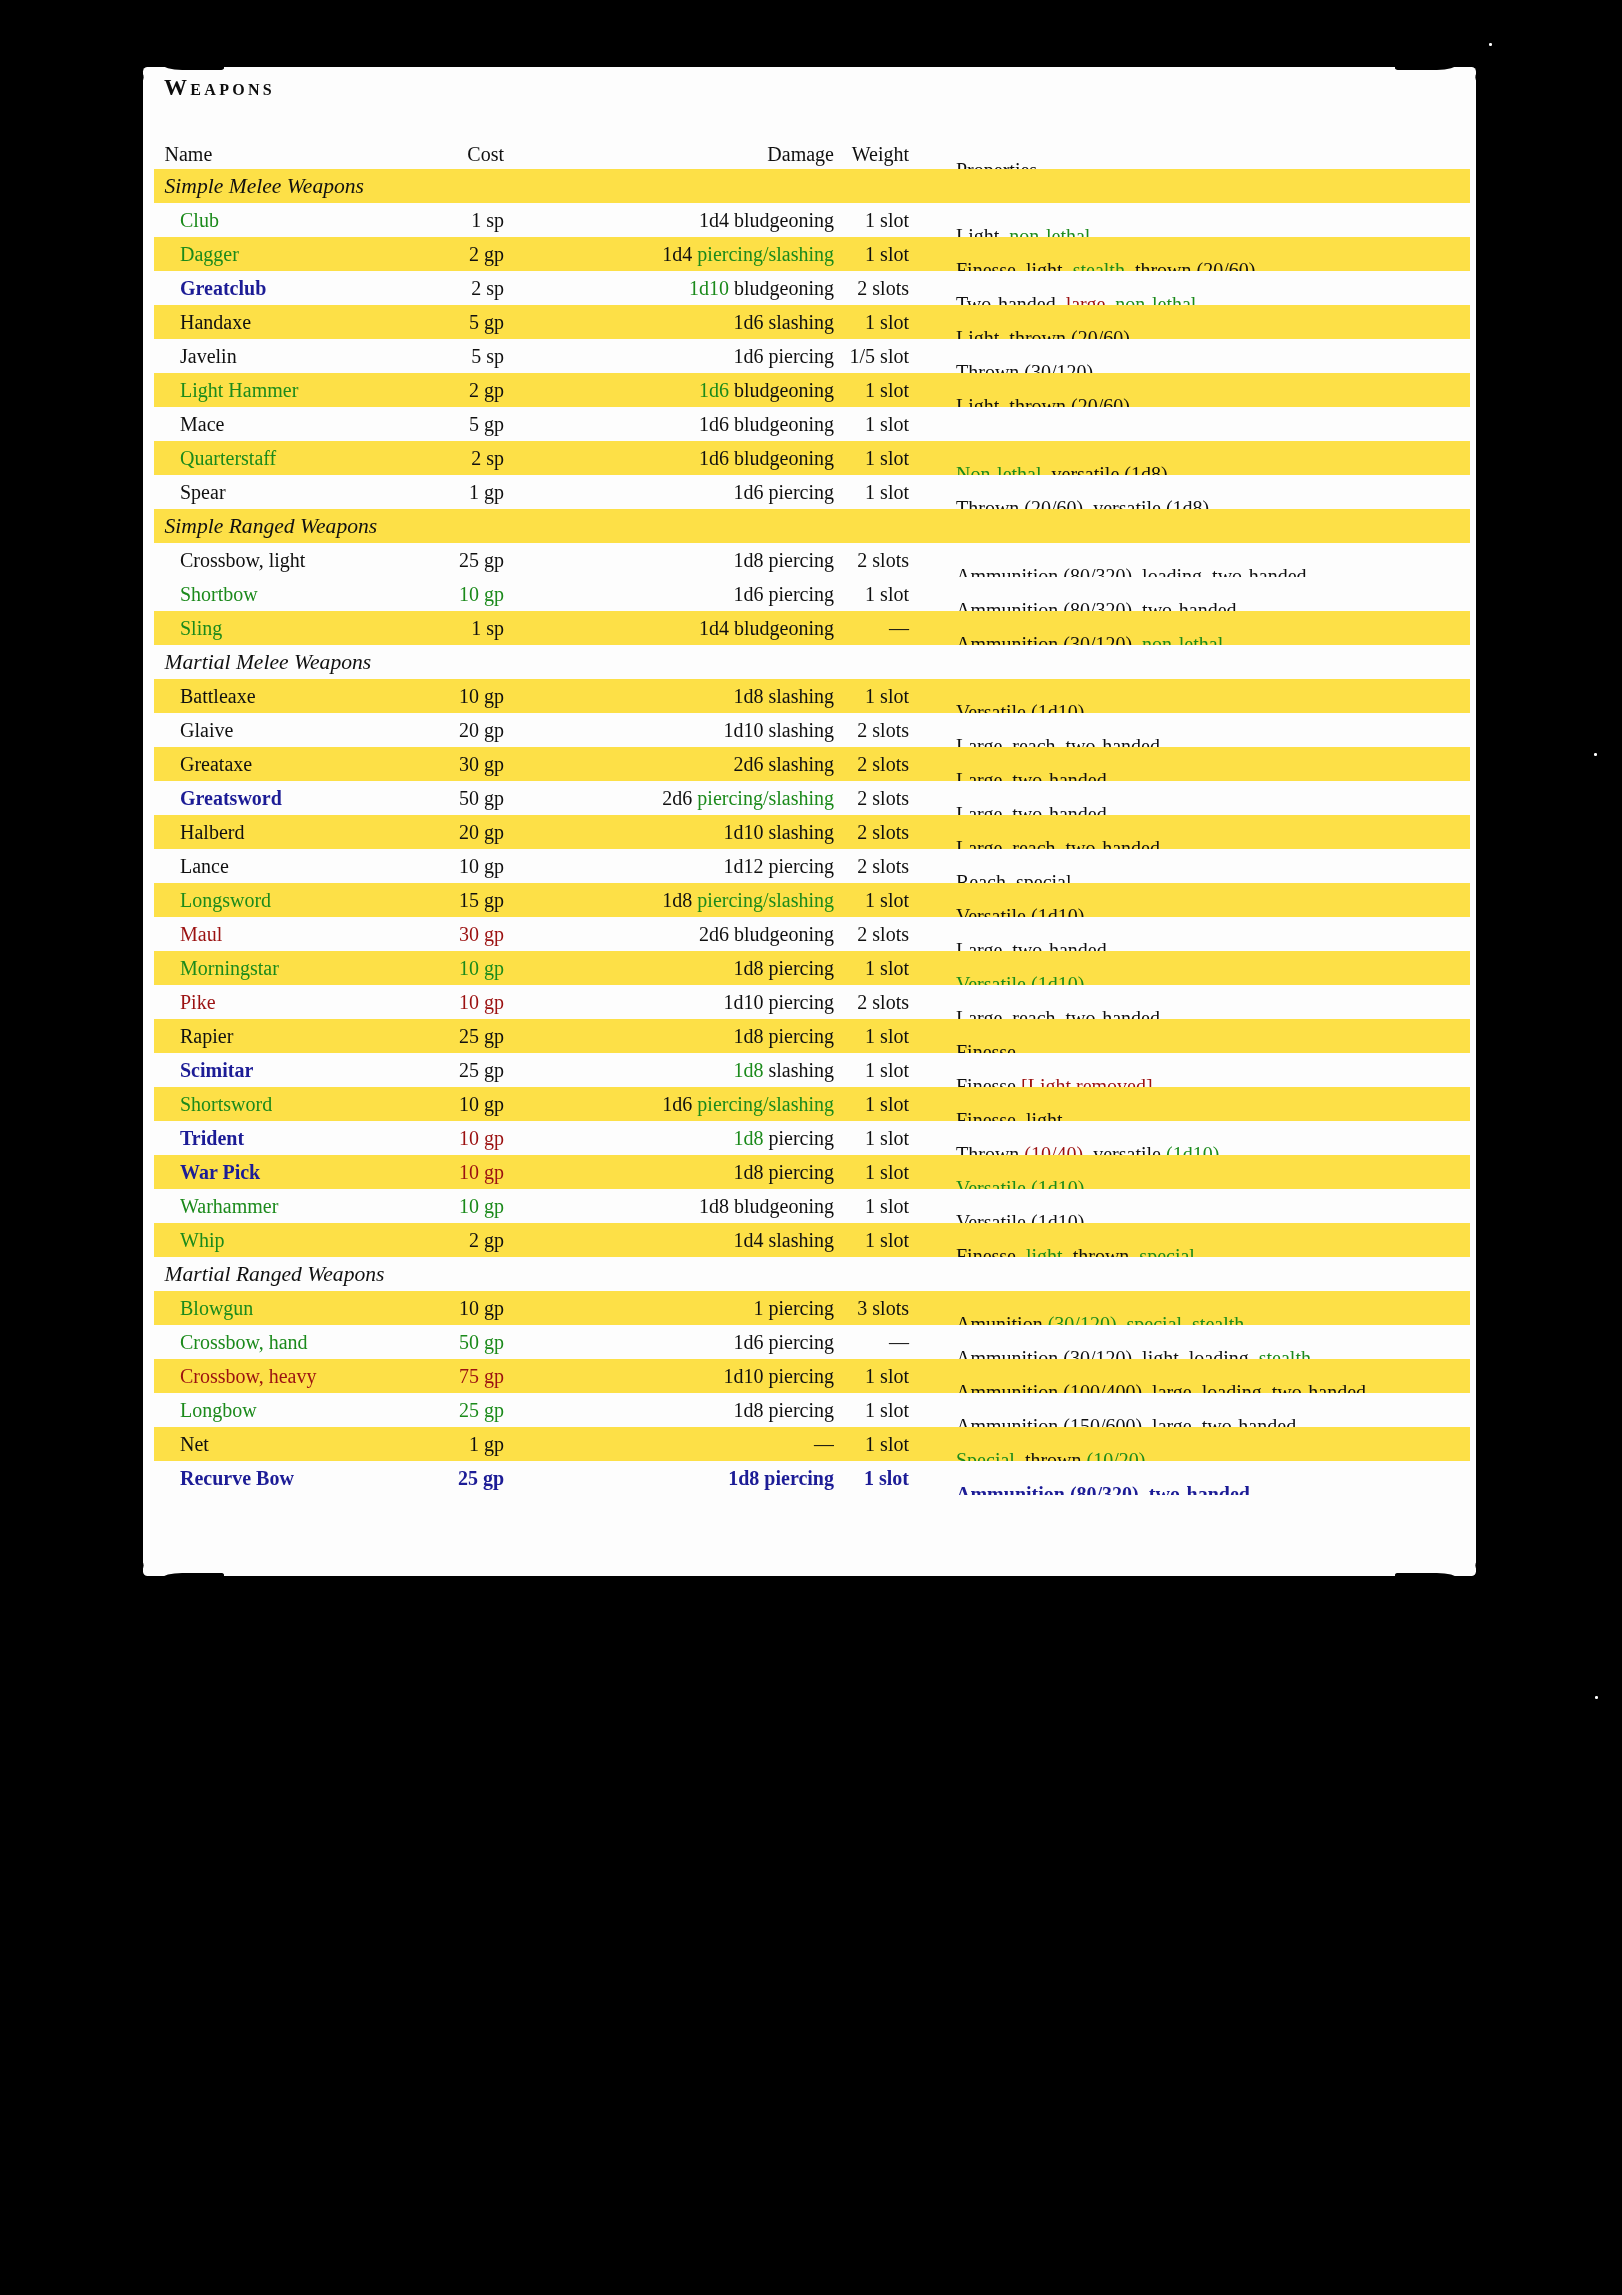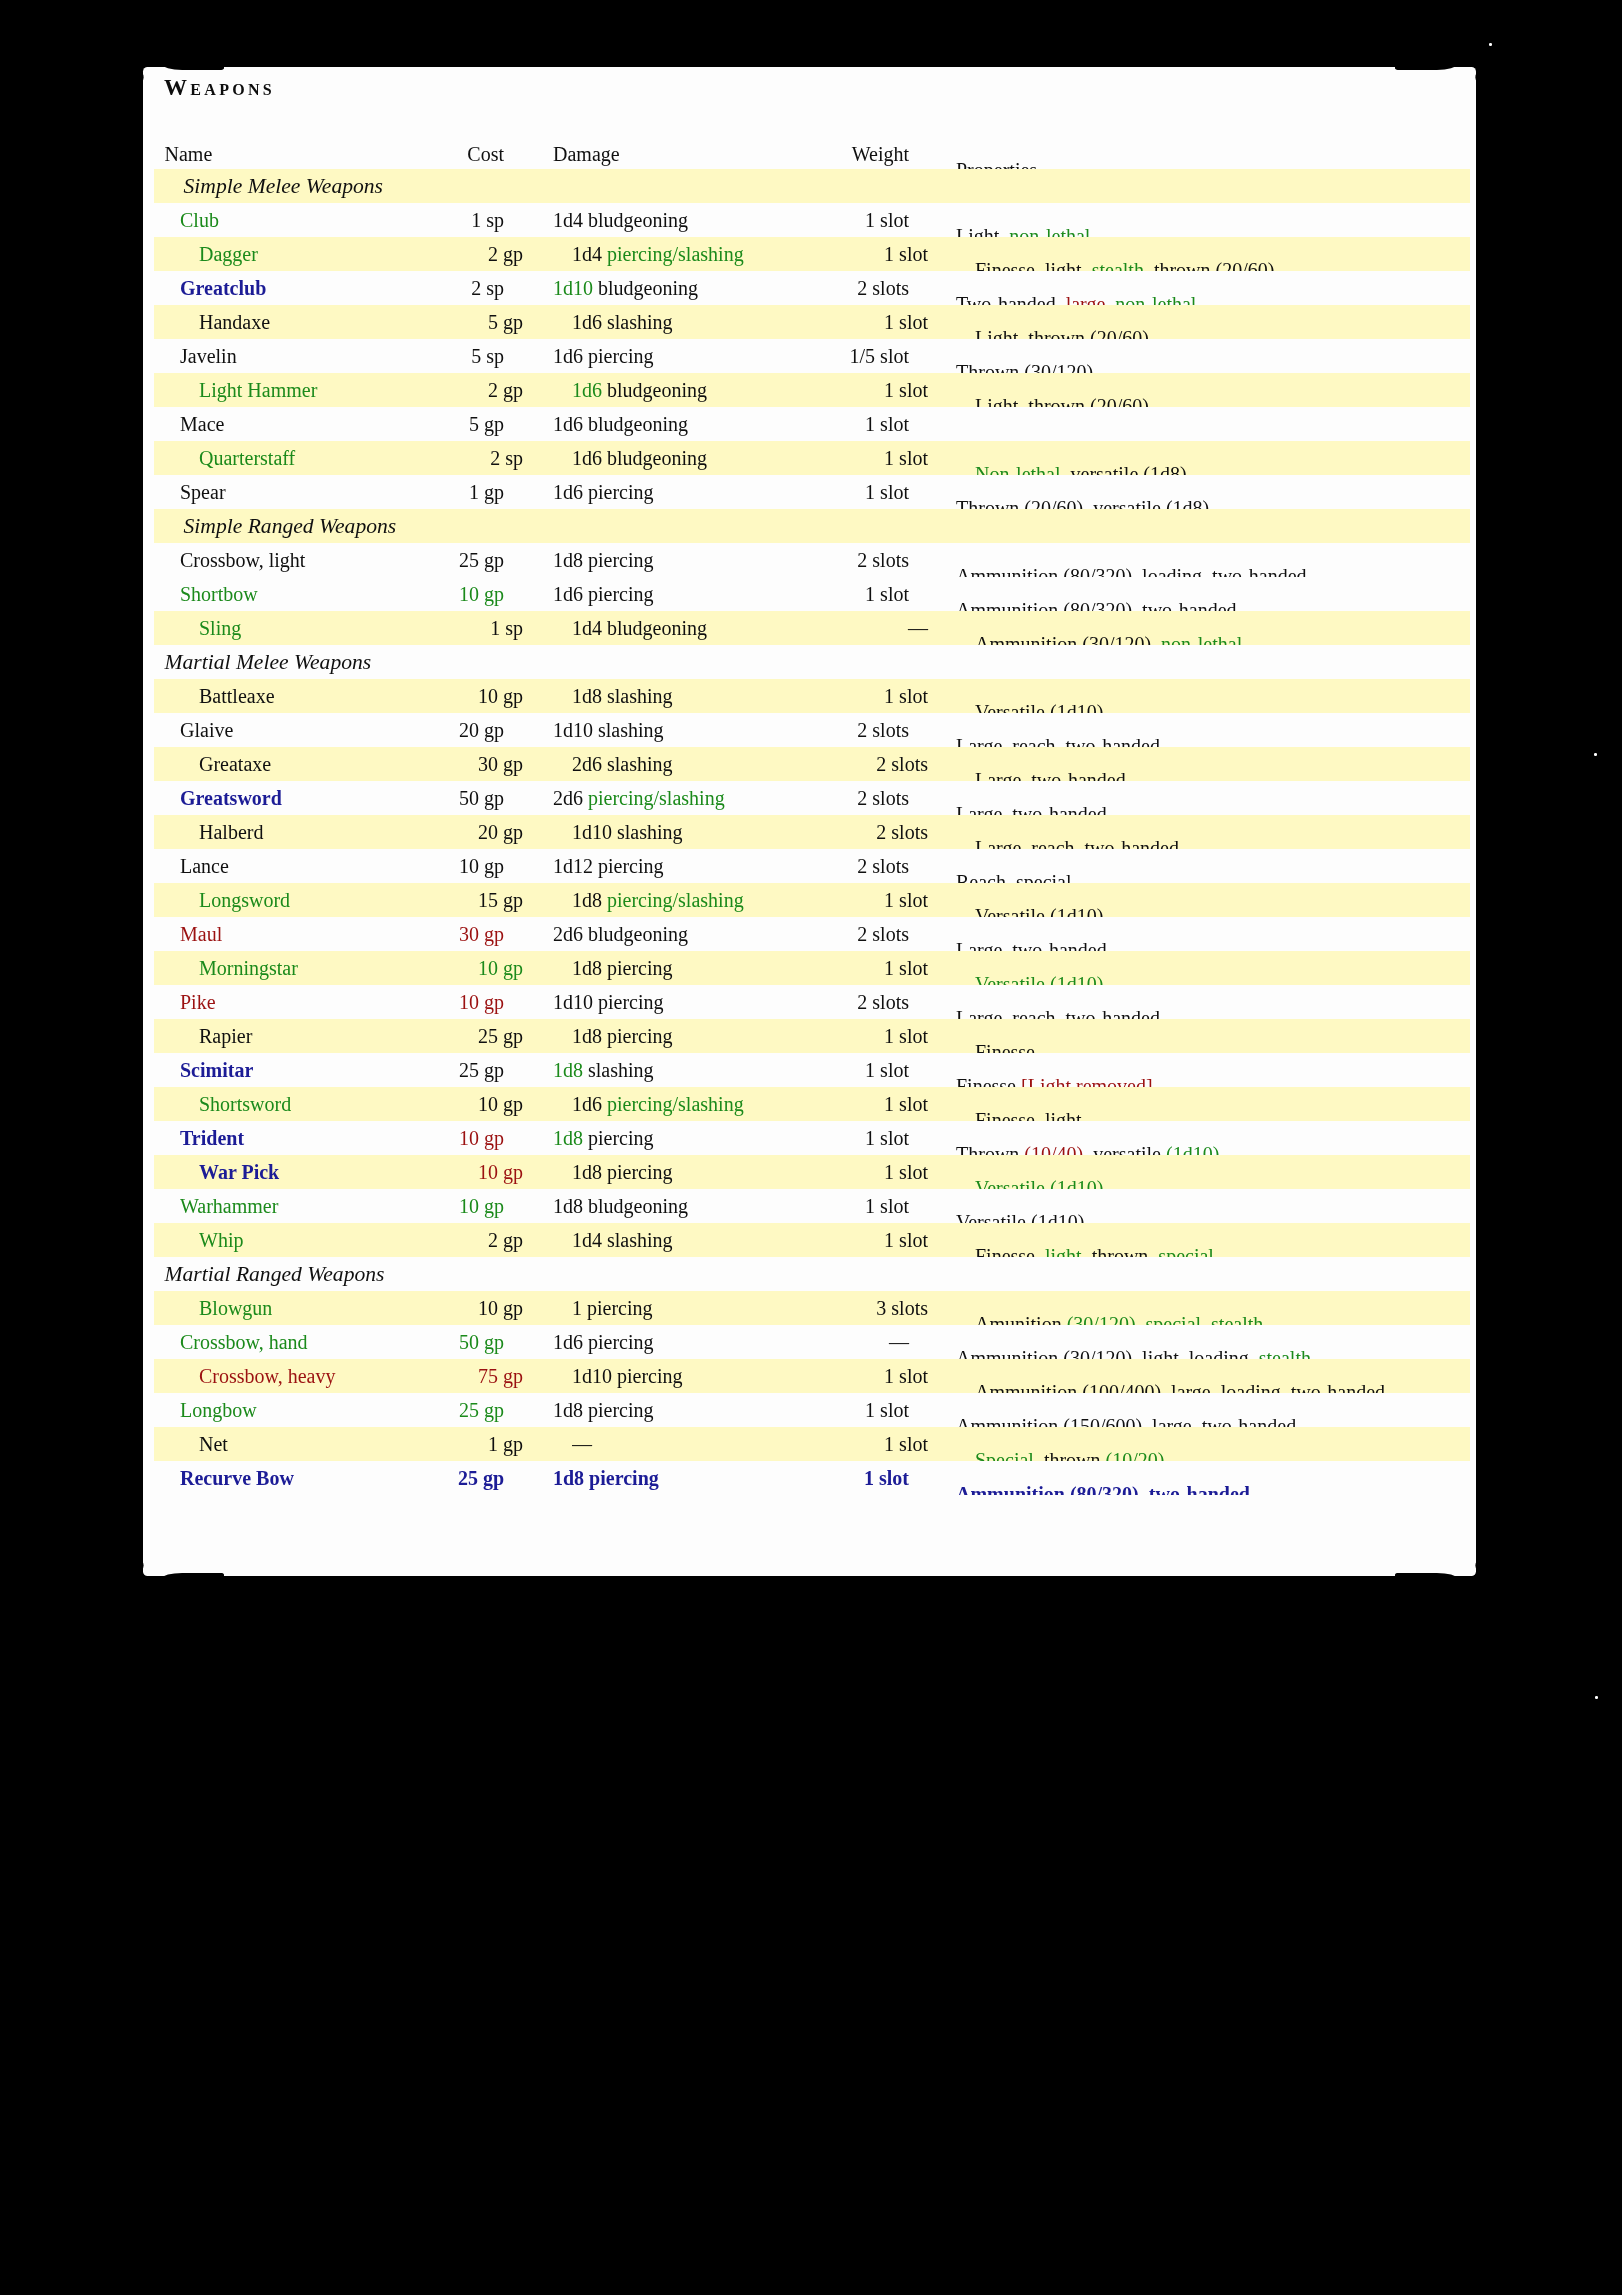--- a/index.html
+++ b/index.html
@@ -20,25 +20,25 @@
     position:absolute;left:11px;top:72px;width:1316px;
   }
   .hdr-row{
     display:flex;height:30px;line-height:30px;
     font-weight:normal;font-size:20px;
   }
   .row{
     display:flex;height:34px;line-height:34px;font-size:20px;
     white-space:nowrap;
   }
-  .row.shaded{background:#fef9c3;padding-left:19px;}
+  .row.shaded{background:#fde047;}
   .c-name{width:275px;padding-left:26px;box-sizing:border-box;overflow:hidden;}
   .hdr-row .c-name{padding-left:10.5px;}
   .c-cost{width:75px;text-align:right;}
-  .c-dmg{width:281px;margin-left:49px;overflow:hidden;}
+  .c-dmg{width:281px;margin-left:49px;overflow:hidden;text-align:right;}
   .c-wt{width:75px;text-align:right;}
   .c-props{flex:1;margin-left:47px;overflow:hidden;margin-top:16px;}
   .section-label{
     padding-left:10.5px;font-style:italic;font-size:21.6px;width:100%;
   }
   .t-g{color:#1b8a1b;}
   .t-n{color:#1c1c96;font-weight:bold;}
   .t-r{color:#9b1111;}
   .corner{position:absolute;width:98px;height:98px;pointer-events:none;}
   .corner.tl{left:-17px;top:-17px;}

